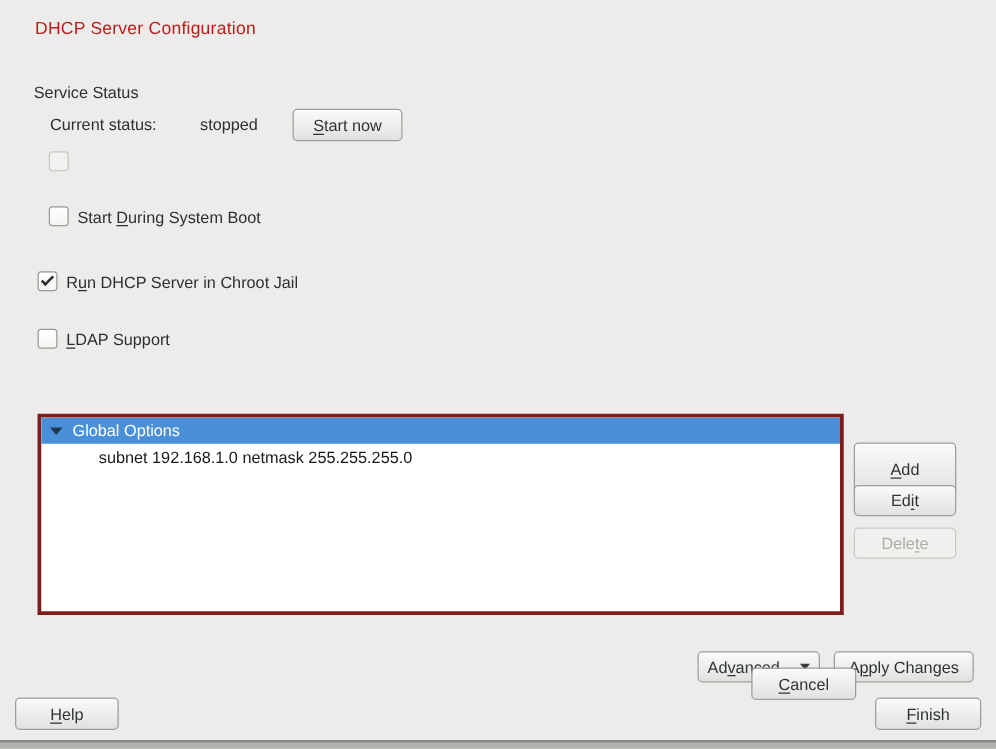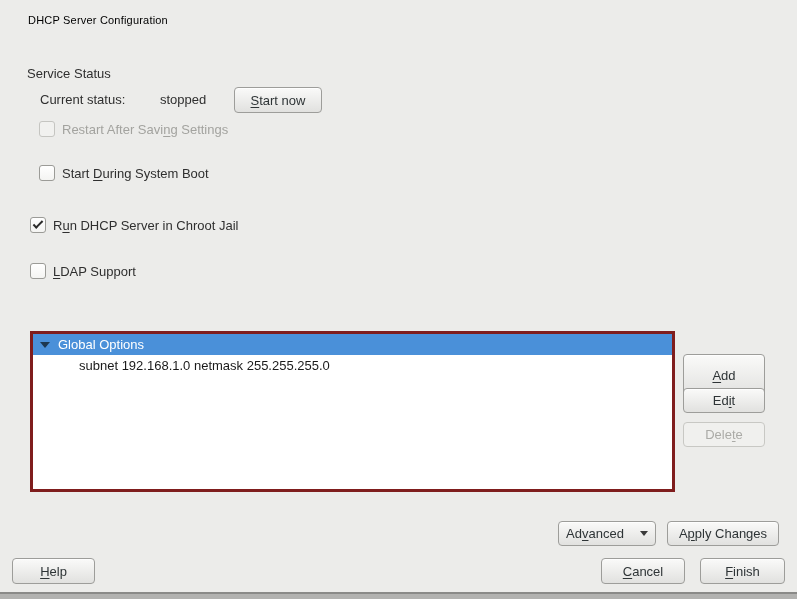--- a/index.html
+++ b/index.html
@@ -9,23 +9,23 @@
     background: #ececea;
     color: #2f2f2f;
     font-size: 13px;
     overflow: hidden;
   }
   .window { position: relative; width: 797px; height: 599px; background: #ececea; }
 
   .abs { position: absolute; }
 
   .title {
-    font-size: 11px;
+    font-size: 14px;
     font-weight: 400;
-    color: #000000;
+    color: #b91c1c;
     letter-spacing: 0.2px;
   }
 
   u.mn {
     text-decoration: underline;
     text-decoration-thickness: 1px;
     text-underline-offset: 2px;
     font-style: normal;
   }
 
@@ -140,21 +140,20 @@
 
   <div class="abs label" style="left:40px; top:92px;">Current status:</div>
   <div class="abs label" style="left:160px; top:92px;">stopped</div>
 
   <button class="btn" style="left:234px; top:87px; width:88px; height:26px;">
     <span><span></span><u class="mn">S</u><span>tart now</span></span>
   </button>
 
   <div class="check-row" style="left:39px; top:120px;" data-disabled="true">
     <span class="checkbox" data-checked="false"></span>
-    <span class="label"><span>Restart After Savi</span><u class="mn">n</u><span>g Settings</span></span>
   </div>
 
   <div class="check-row" style="left:39px; top:164px;" data-disabled="false">
     <span class="checkbox" data-checked="false"></span>
     <span class="label"><span>Start </span><u class="mn">D</u><span>uring System Boot</span></span>
   </div>
 
   <div class="check-row" style="left:30px; top:216px;" data-disabled="false">
     <span class="checkbox" data-checked="true">
         <span class="check-glyph"></span>
@@ -197,21 +196,21 @@
   </button>
 
   <button class="btn" style="left:667px; top:521px; width:112px; height:25px;">
     <span><span>A</span><u class="mn">p</u><span>ply Changes</span></span>
   </button>
 
   <button class="btn" style="left:12px; top:558px; width:83px; height:26px;">
     <span><span></span><u class="mn">H</u><span>elp</span></span>
   </button>
 
-  <button class="btn" style="left:601px; top:558px; width:84px; height:26px;justify-content:center;">
+  <button class="btn" style="left:601px; top:534px; width:84px; height:26px;justify-content:center;">
     <span><span></span><u class="mn">C</u><span>ancel</span></span>
   </button>
 
   <button class="btn" style="left:700px; top:558px; width:85px; height:26px;">
     <span><span></span><u class="mn">F</u><span>inish</span></span>
   </button>
 
   <div class="bottom-edge"></div>
 
 </div>

